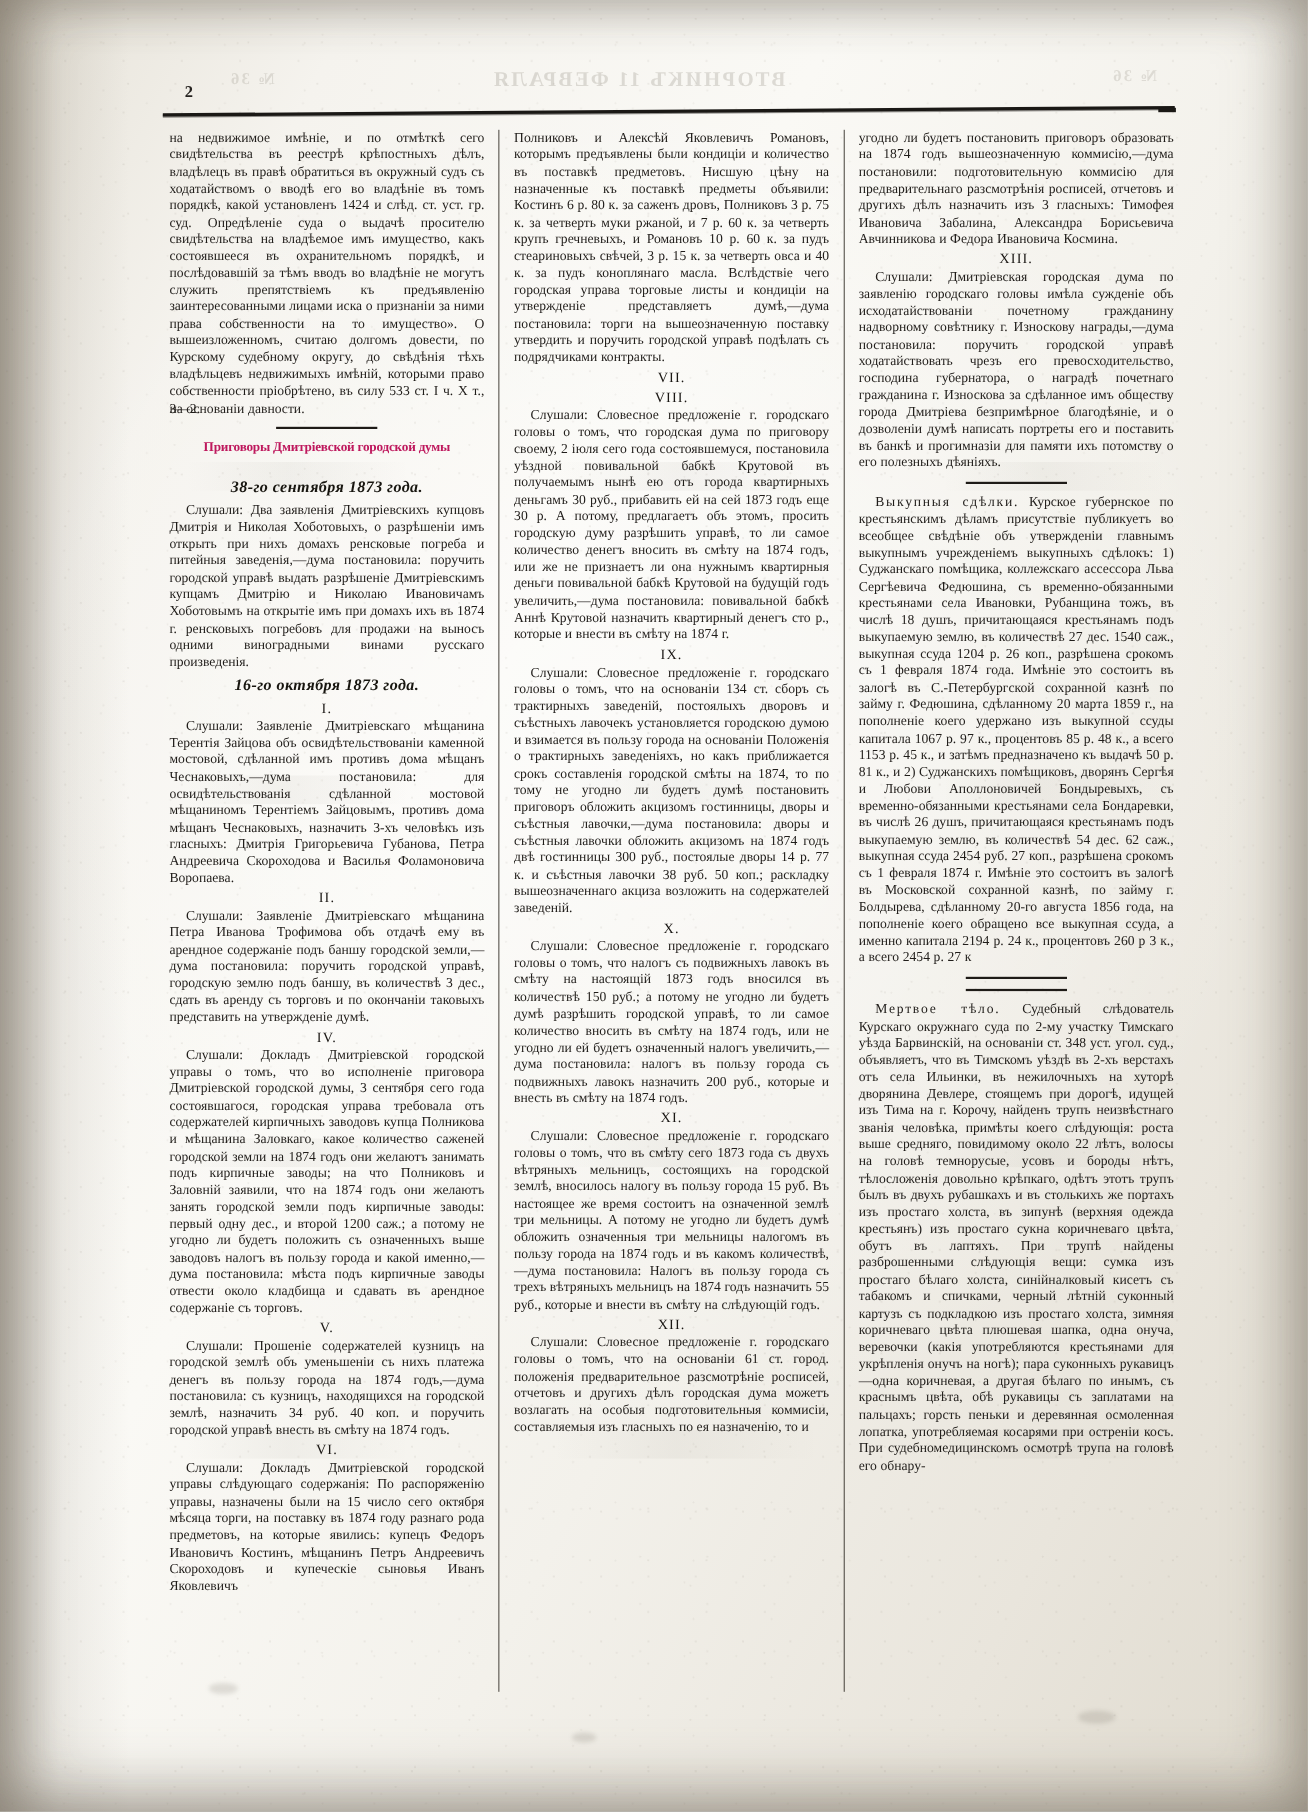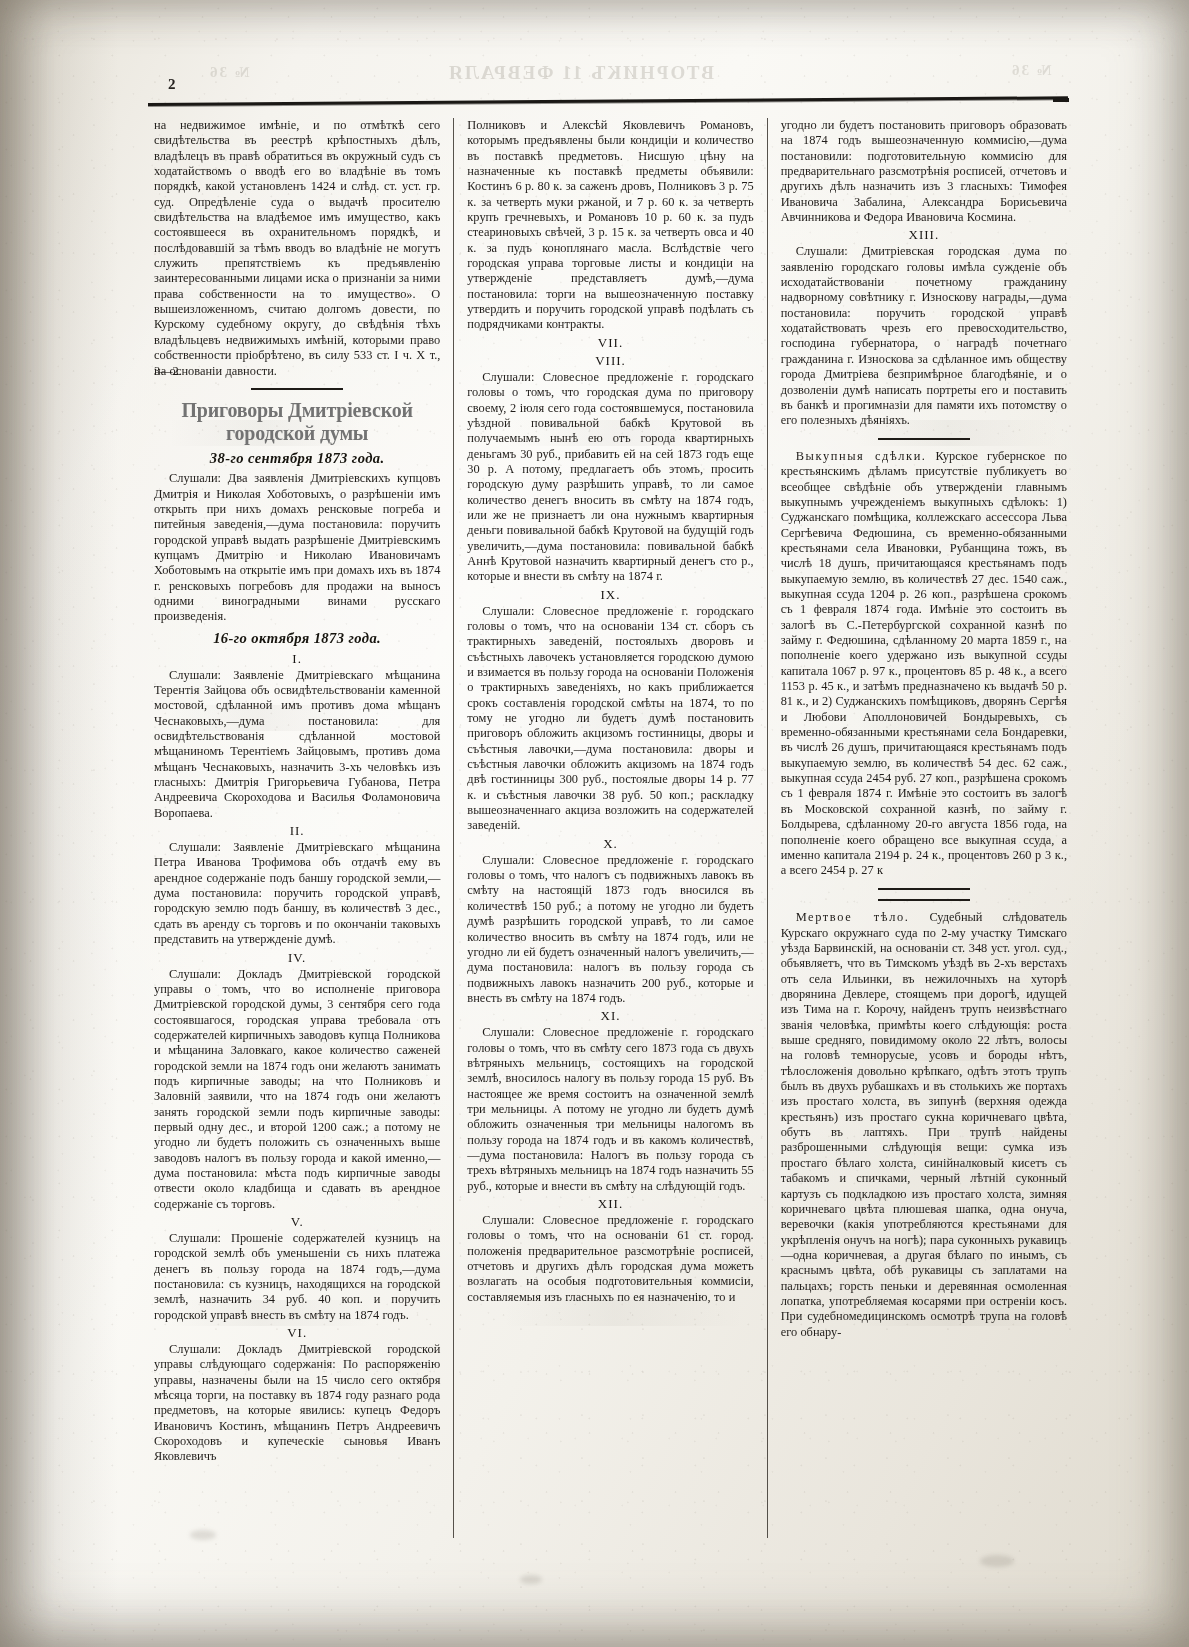--- a/index.html
+++ b/index.html
@@ -147,26 +147,26 @@
     margin: 0 0 0 0;
     hyphens: manual;
     word-spacing: .2px;
     color: #201d1a;
   }
   .p.ind { text-indent: 15px; }
   .p + .p { margin-top: 0; }
 
   
   .block-head {
-    font-size: 20px;
+    font-size: 12px;
     font-weight: bold;
     text-align: center;
-    margin: 9px 0 5px 0;
+    margin: 9px 0 21px 0;
     letter-spacing: -0.2px;
-    color: #737373;
+    color: #be185d;
   }
   .date-head {
     font-size: 14.6px;
     font-weight: bold;
     font-style: italic;
     text-align: center;
     margin: 5px 0 4px 0;
     letter-spacing: .4px;
     color: #17150f;
   }

